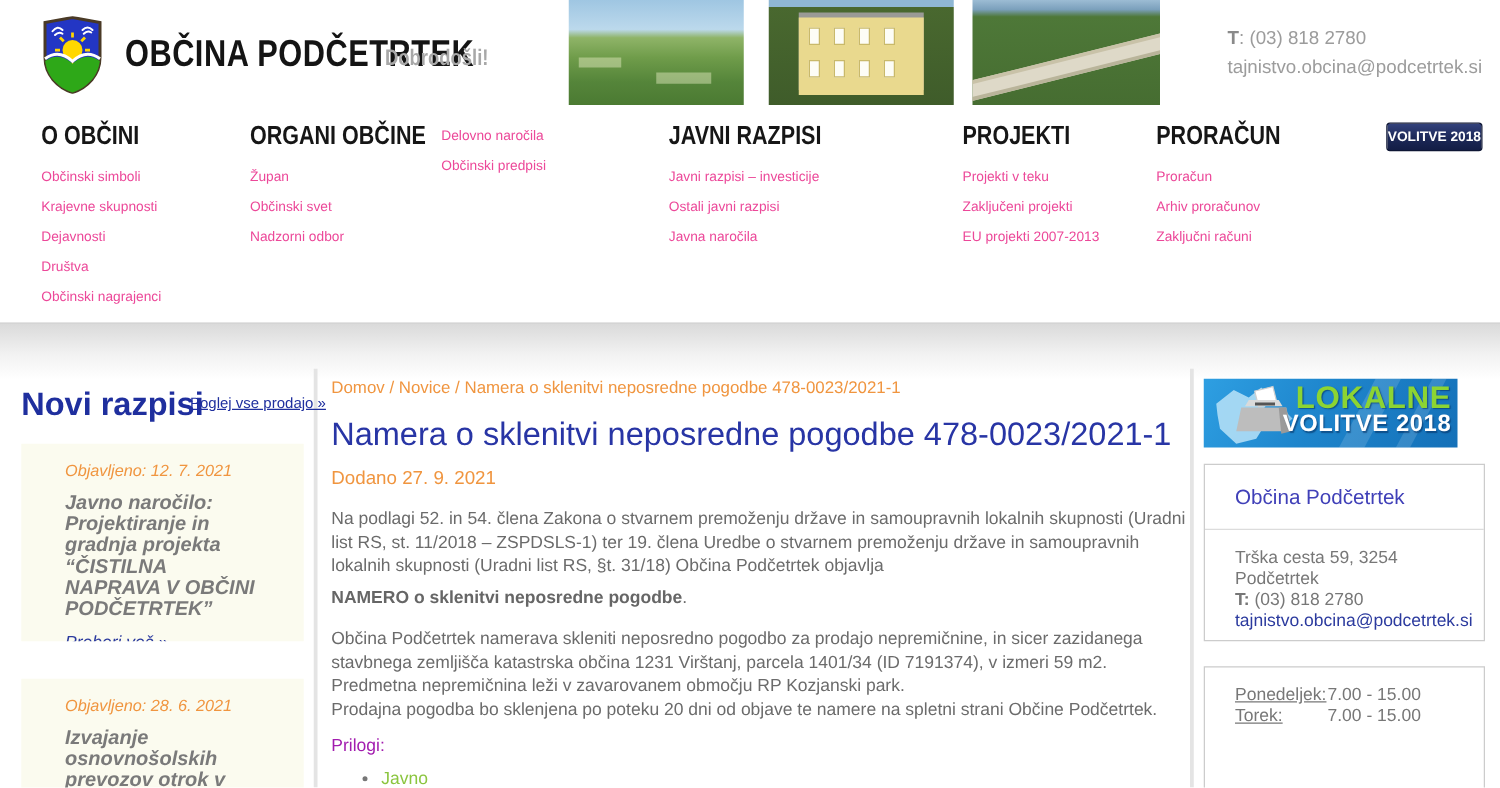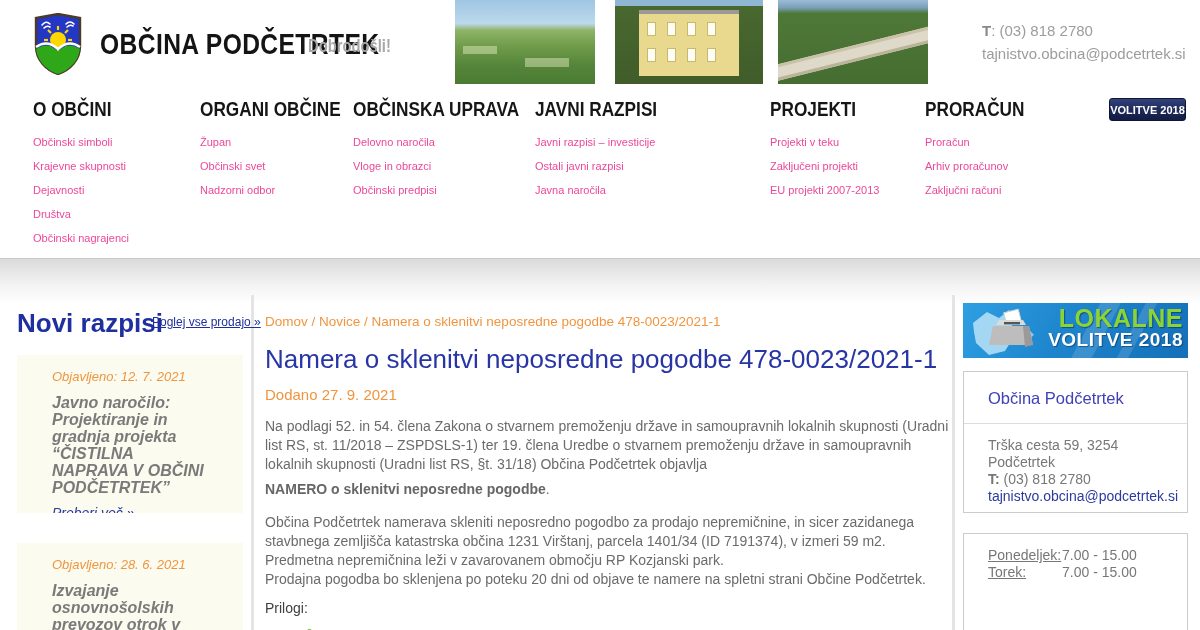--- a/index.html
+++ b/index.html
@@ -50,34 +50,34 @@
   .see-all { left:152px; top:315px; font-size:12px; color:#1f2f9e; text-decoration:underline; cursor:pointer; }
   .card { left:17px; width:226px; background:#fbfbef; padding:14px 35px; overflow:hidden;font-style:italic; }
   .card1 { top:355px; height:158px; }
   .card2 { top:543px; height:140px; }
   .card .date { font-size:13px; color:#f0953f; }
   .card .c-title { margin-top:10px; font-size:16px; line-height:17px; font-weight:bold; color:#7a7a7a; }
   .card .more { display:inline-block; margin-top:9px; font-size:14px; color:#2b3a9e; text-decoration:none; cursor:pointer; }
 
   
   .main { left:265px; top:295px; width:684px; }
-  .crumb { margin-top:19px; font-size:13.5px; color:#f0953f; }
+  .crumb { margin-top:7px; font-size:13.5px; color:#f0953f; }
   .crumb a { color:#f0953f; text-decoration:none; cursor:pointer; }
   .a-title { margin-top:16px; font-size:26px; font-weight:normal; color:#2835a5; line-height:29px; }
   .a-date { margin-top:12px; font-size:15px; color:#f0953f; }
   .para { margin-top:14px; font-size:14px; line-height:19px; color:#6b6b6b; }
   .boldline { margin-top:6px; font-size:14px; line-height:19px; color:#6b6b6b; }
   .boldline b { color:#666; }
-  .prilogi { margin-top:11px; font-size:14px; color:#404040; }
+  .prilogi { margin-top:11px; font-size:14px; color:#a21caf; }
   .att-list { margin-top:9px; margin-left:40px; font-size:14px; color:#777; }
   .att-list li { line-height:19px; }
   .att-link { color:#8bc53f; text-decoration:none; cursor:pointer; }
 
   
-  .banner { left:963px; top:303px; width:225px; height:55px; overflow:hidden; cursor:pointer;
+  .banner { left:963px; top:303px; width:203px; height:55px; overflow:hidden; cursor:pointer;
     background:linear-gradient(120deg,#2e9fe2 0%,#1e85cc 45%,#1470b8 100%); }
   .banner .streak { position:absolute; background:rgba(255,255,255,.14); transform:rotate(28deg); }
   .banner-txt { position:absolute; right:5px; top:3px; text-align:right; line-height:24px;
     text-shadow:1px 1px 1px rgba(0,40,90,.55); }
   .banner-l1 { font-size:25px; font-weight:bold; color:#8cd433; letter-spacing:0.5px; }
   .banner-l2 { font-size:19px; font-weight:bold; color:#ffffff; letter-spacing:0.5px; line-height:20px; }
   .sbox { left:963px; width:225px; background:#fff; border:1px solid #cccccc; }
   .sbox1 { top:371px; height:142px; }
   .sbox2 { top:533px; height:130px; }
   .sbox .box-h { padding:17px 24px 15px; border-bottom:1px solid #dcdcdc; font-size:16.5px; }
@@ -152,23 +152,21 @@
   <a class="nav-link">Društva</a>
   <a class="nav-link">Občinski nagrajenci</a>
 </div>
 <div class="nav-col c2">
   <div class="nav-h"><span class="cond">ORGANI OBČINE</span></div>
   <a class="nav-link">Župan</a>
   <a class="nav-link">Občinski svet</a>
   <a class="nav-link">Nadzorni odbor</a>
 </div>
 <div class="nav-col c3">
-  <div class="nav-h"><span class="cond">OBČINSKA UPRAVA</span></div>
   <a class="nav-link">Delovno naročila</a>
-  <a class="nav-link">Vloge in obrazci</a>
   <a class="nav-link">Občinski predpisi</a>
 </div>
 <div class="nav-col c4">
   <div class="nav-h"><span class="cond">JAVNI RAZPISI</span></div>
   <a class="nav-link">Javni razpisi – investicije</a>
   <a class="nav-link">Ostali javni razpisi</a>
   <a class="nav-link">Javna naročila</a>
 </div>
 <div class="nav-col c5">
   <div class="nav-h"><span class="cond">PROJEKTI</span></div>

